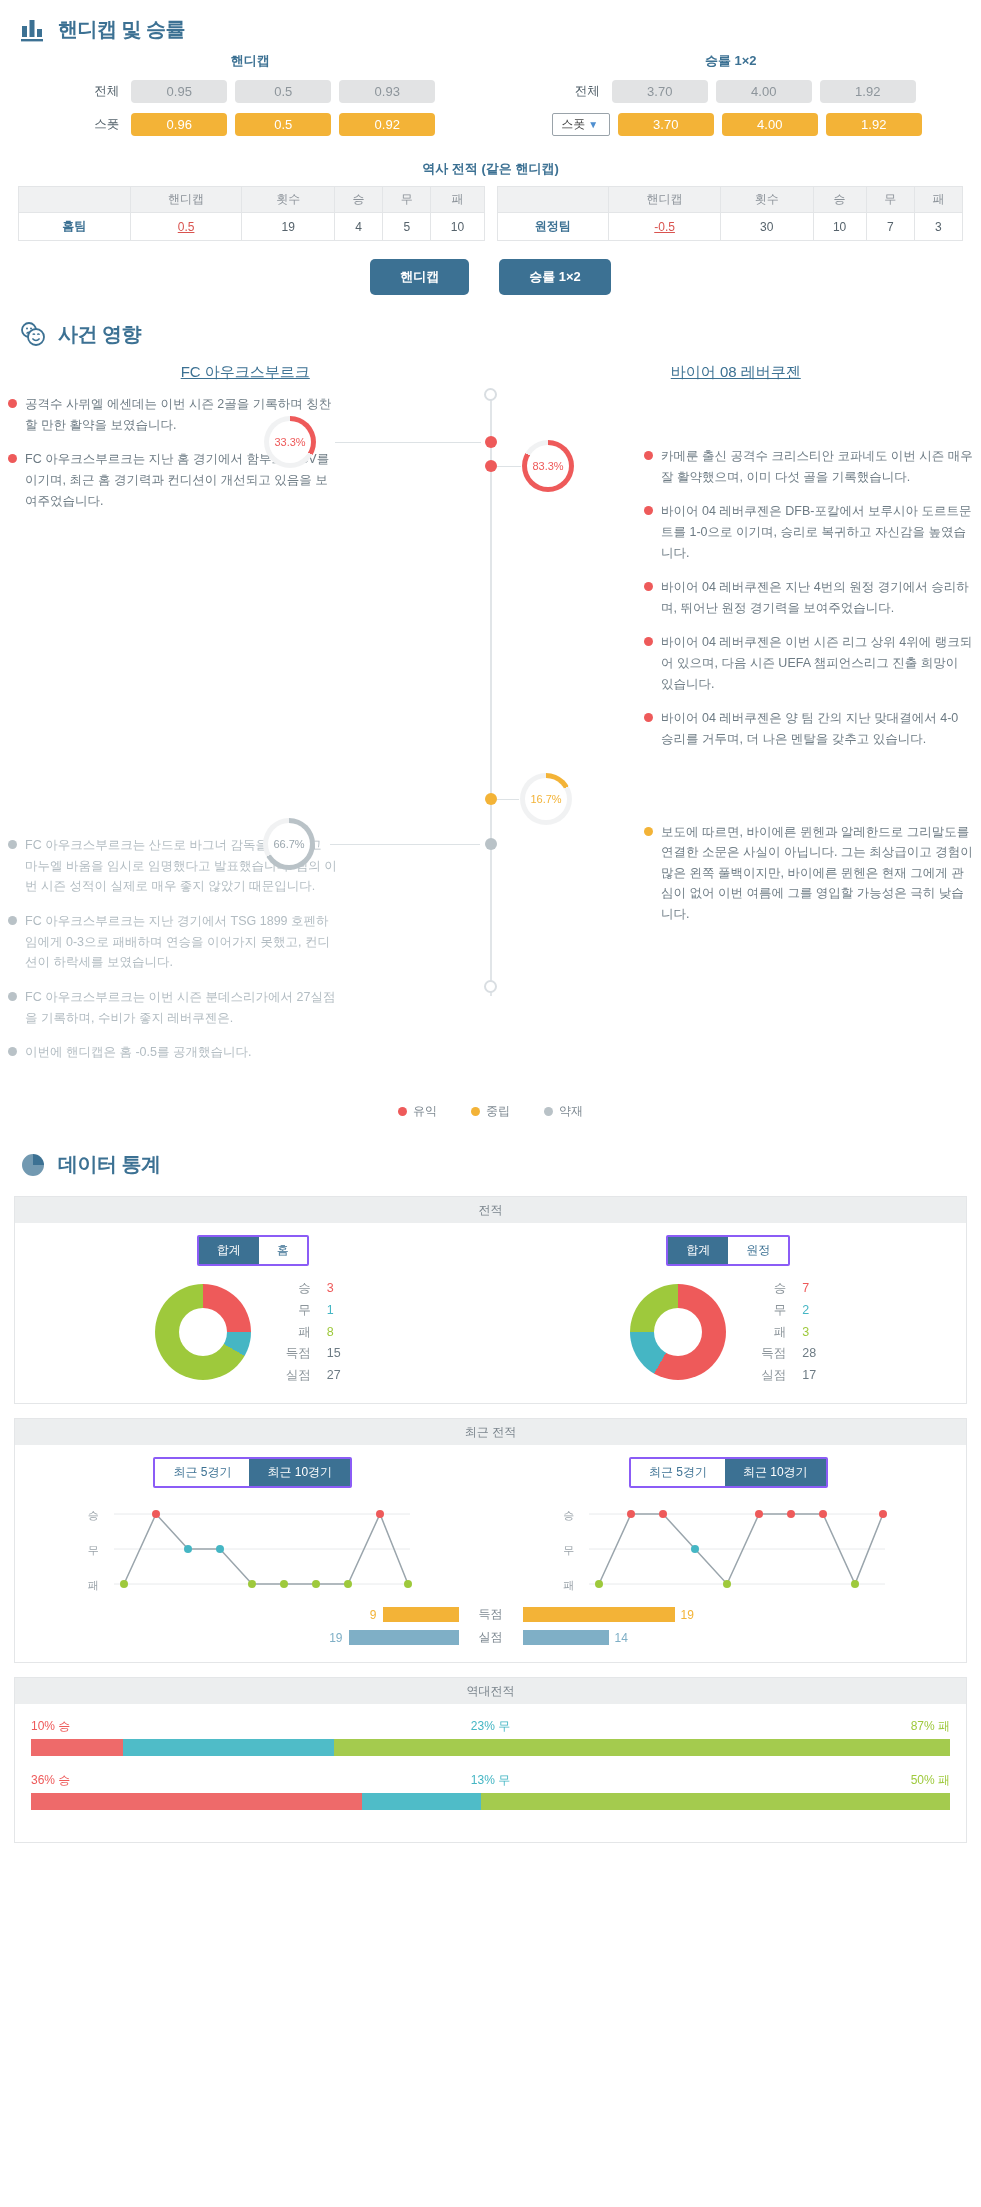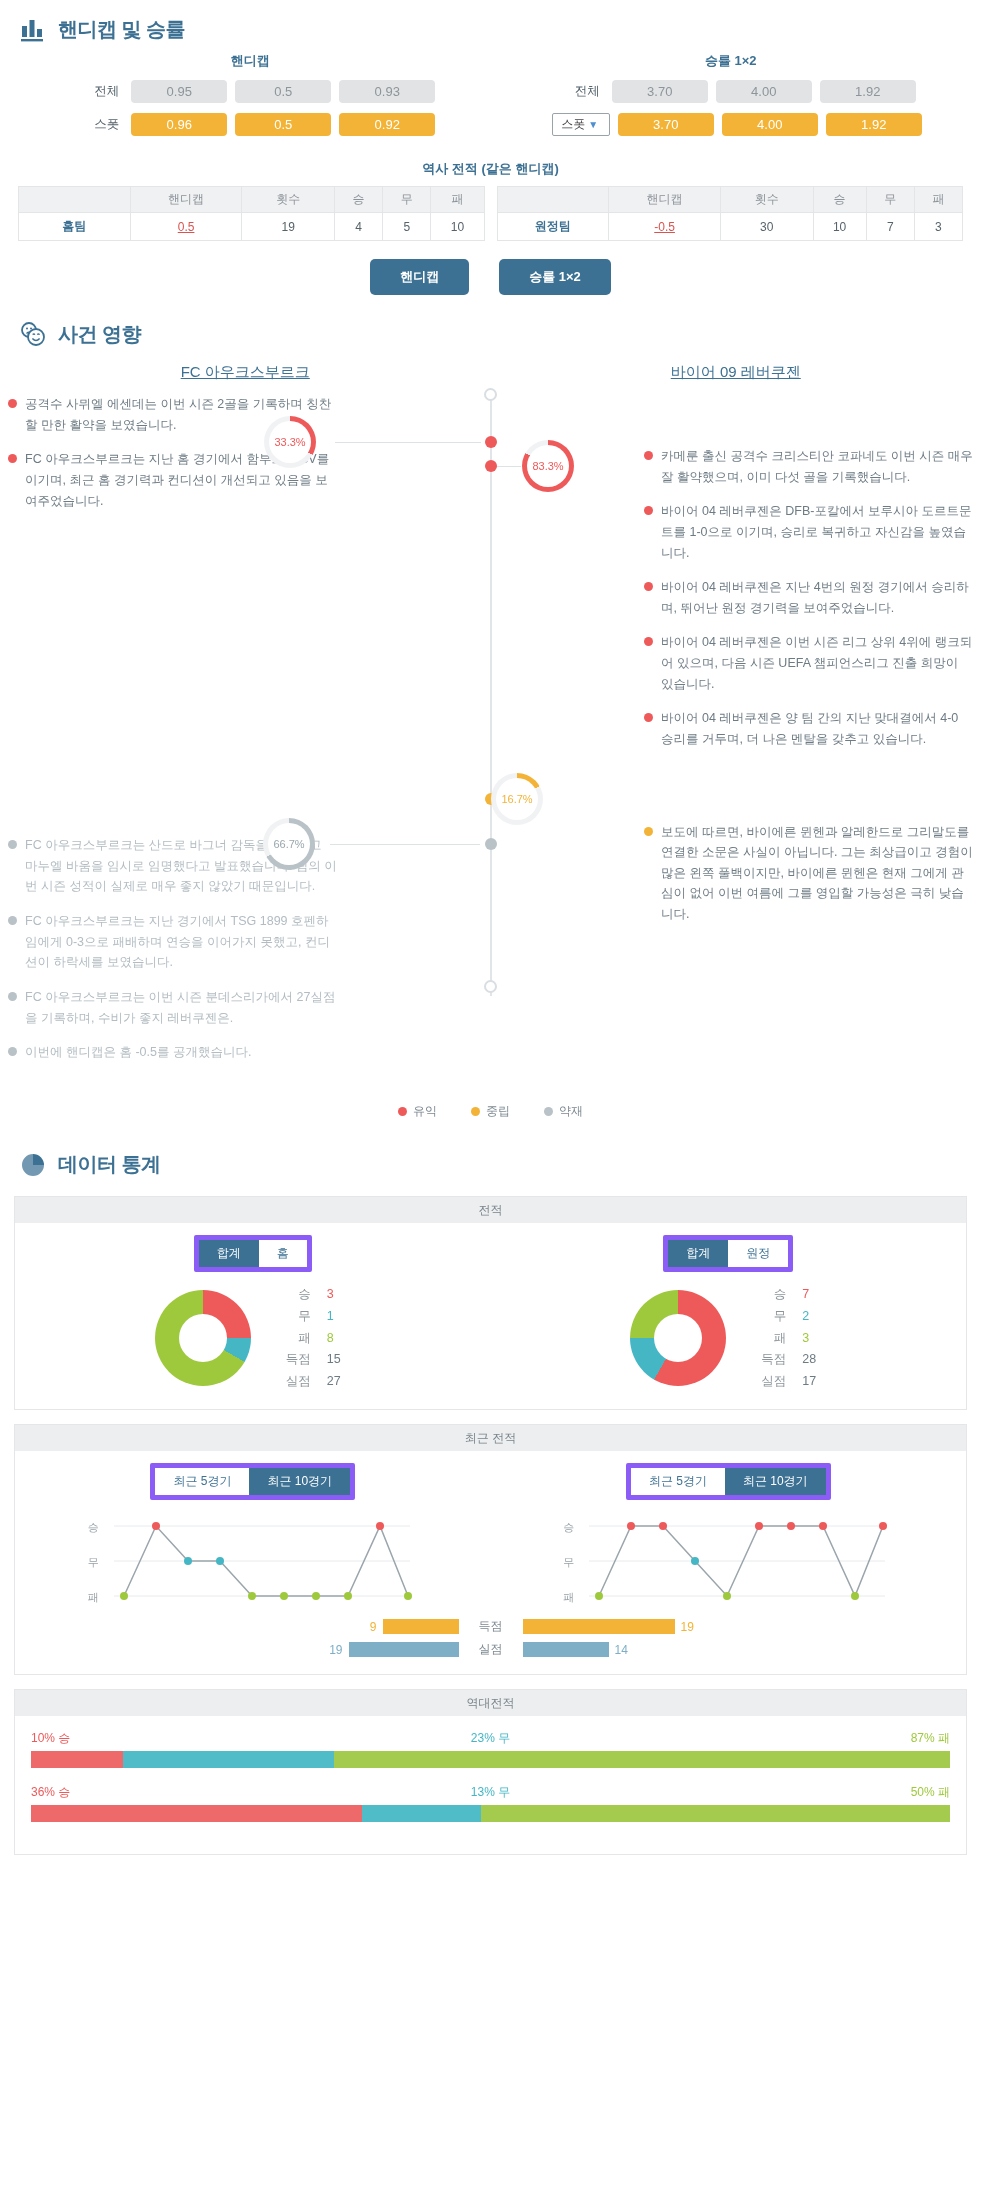--- a/index.html
+++ b/index.html
@@ -198,21 +198,21 @@
   .panel-head {
     background: #eceeef;
     text-align: center;
     font-size: 12px;
     color: #7a848c;
     height: 26px;
     line-height: 26px;
   }
   .panel-body { padding: 12px 0 16px 0; }
 
-  .toggle { display: inline-flex; border: 5px solid #8b5cf6; border-radius: 2px; overflow: hidden; }
+  .toggle { display: inline-flex; border: 2px solid #8b5cf6; border-radius: 2px; overflow: hidden; }
   .toggle div { padding: 5px 18px; font-size: 12px; }
   .toggle .on { background: #3c7193; color: #fff; }
   .toggle .off { background: #fff; color: #3c7193; }
 
   .stat-half { width: 50%; }
   .stat-flex { display: flex; }
   .tg-row { text-align: center; margin-bottom: 12px; }
 
   .donut-row { display: flex; align-items: center; justify-content: center; gap: 26px; }
   .kv { font-size: 12.5px; line-height: 1.75; }
@@ -382,21 +382,21 @@
         <path d="M14.6 15.6 q1.3 -1.1 2.4 0" fill="none" stroke="#3c7193" stroke-width="1.3"></path>
         <path d="M19.2 15.6 q1.3 -1.1 2.4 0" fill="none" stroke="#3c7193" stroke-width="1.3"></path>
         <path d="M14.4 19.6 Q18 23.6 21.6 19.6" fill="none" stroke="#3c7193" stroke-width="1.5"></path>
       </svg>
     </span>
     <span class="sh-title">사건 영향</span>
   </div>
 
   <div class="ev-teams">
     <div class="ev-team-name">FC 아우크스부르크</div>
-    <div class="ev-team-name">바이어 09 레버쿠젠</div>
+    <div class="ev-team-name">바이어 08 레버쿠젠</div>
   </div>
 
   <div class="ev-body" style="min-height:600px">
 
     <div class="ev-mid">
       <div class="tl-line"></div>
       <div class="tl-ring" style="top:0px"></div>
 
       <div class="tl-node good" style="top:48px"></div>
       <div class="tl-node good" style="top:72px"></div>
@@ -412,21 +412,21 @@
       <div class="gauge red" style="left:264px; top:28px; background:conic-gradient(#ee5a5a 0 33.3%, #f1f2f3 33.3% 100%)">
         <span style="position:absolute;left:5px;top:5px;width:42px;height:42px;border-radius:50%;background:#fff;z-index:1"></span>
         <span>33.3%</span>
       </div>
 
       <div class="gauge red" style="left:522px; top:52px; background:conic-gradient(#ee5a5a 0 83.3%, #f1f2f3 83.3% 100%)">
         <span style="position:absolute;left:5px;top:5px;width:42px;height:42px;border-radius:50%;background:#fff;z-index:1"></span>
         <span>83.3%</span>
       </div>
 
-      <div class="gauge amber" style="left:491px; top:385px; background:conic-gradient(#f3b337 0 16.7%, #f1f2f3 16.7% 100%)">
+      <div class="gauge amber" style="left:520px; top:385px; background:conic-gradient(#f3b337 0 16.7%, #f1f2f3 16.7% 100%)">
         <span style="position:absolute;left:5px;top:5px;width:42px;height:42px;border-radius:50%;background:#fff;z-index:1"></span>
         <span>16.7%</span>
       </div>
 
       <div class="gauge grey" style="left:263px; top:430px; background:conic-gradient(#b9c2c7 0 66.7%, #f1f2f3 66.7% 100%)">
         <span style="position:absolute;left:5px;top:5px;width:42px;height:42px;border-radius:50%;background:#fff;z-index:1"></span>
         <span>66.7%</span>
       </div>
     </div>
 

